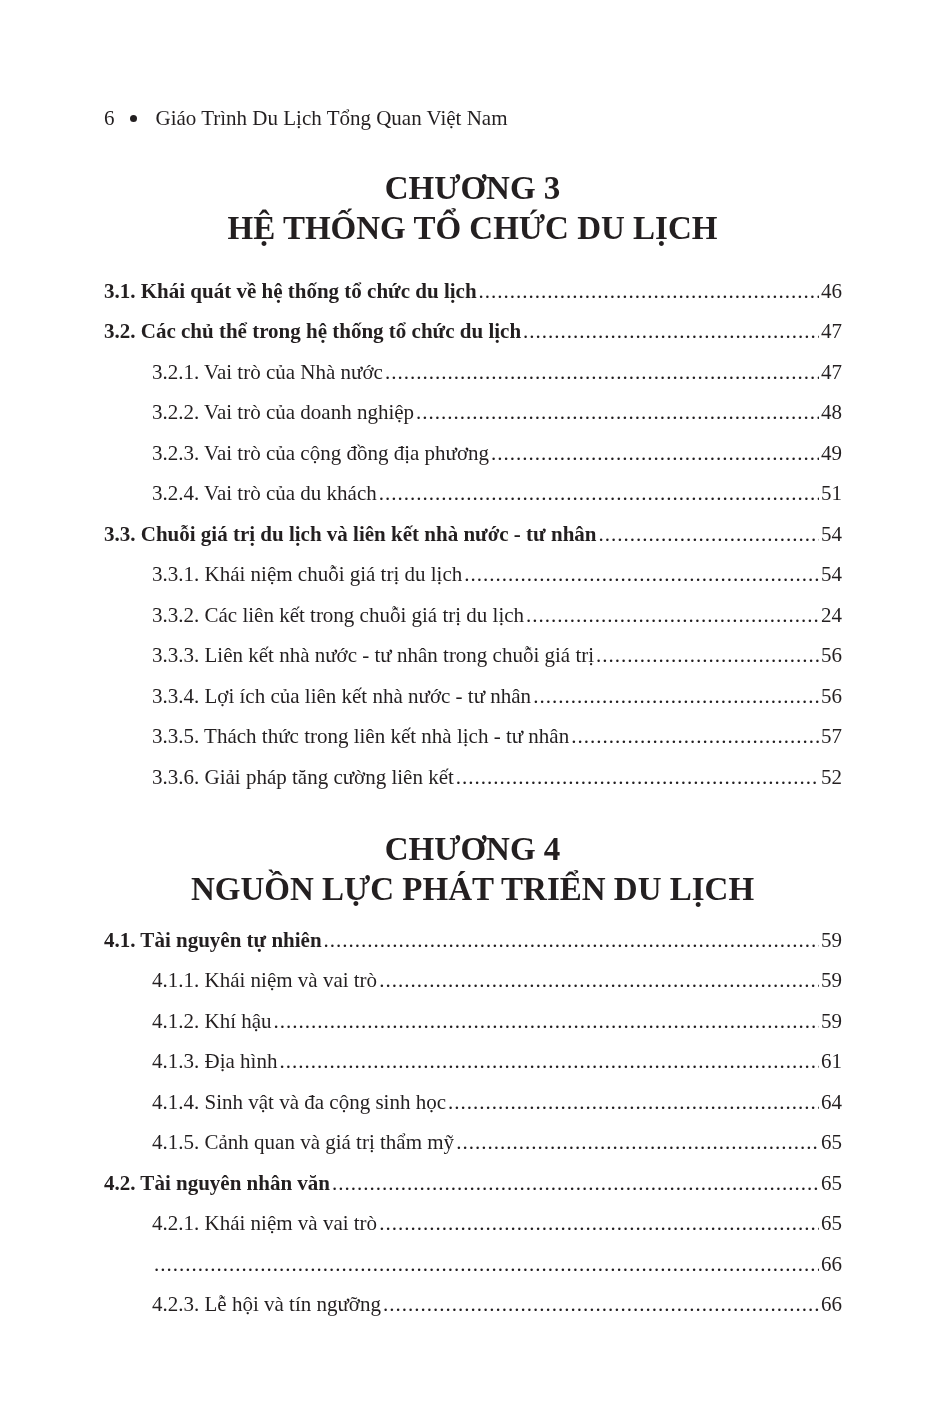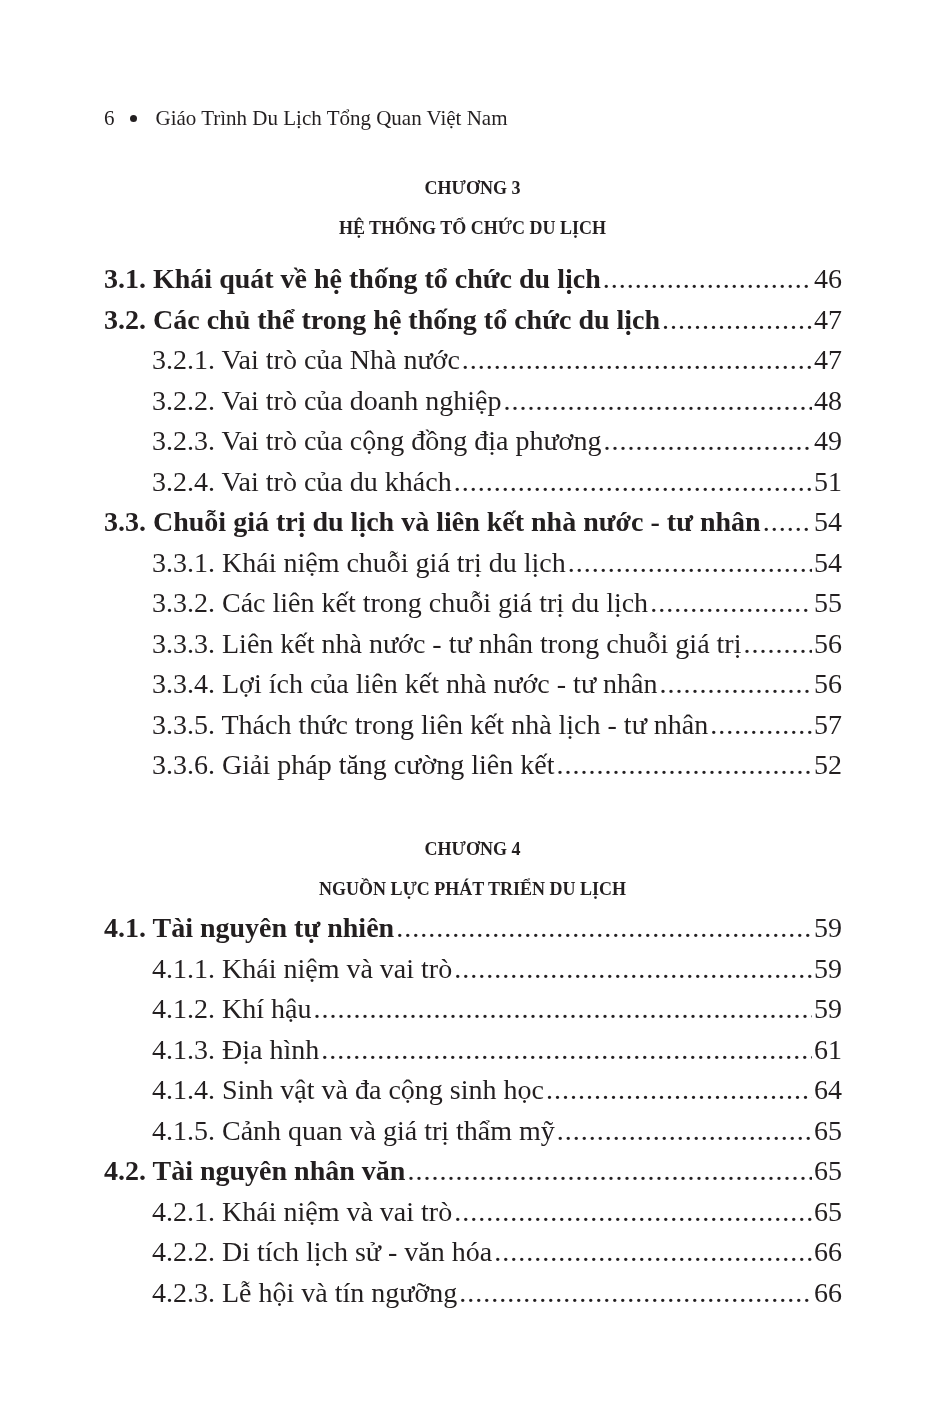--- a/index.html
+++ b/index.html
@@ -31,33 +31,33 @@
       border-radius: 50%;
       background: #231f20;
       margin-right: 19px;
     }
     .chapter-heading {
       position: absolute;
       left: 0;
       width: 945px;
       text-align: center;
       font-weight: bold;
-      font-size: 18px;
+      font-size: 33px;
       line-height: 40px;
     }
     .toc-list {
       position: absolute;
       left: 104px;
       width: 738px;
     }
     .toc-row {
       display: flex;
-      align-items: flex-start;
+      align-items: flex-end;
       height: 40.5px;
-      font-size: 28px;
+      font-size: 21px;
       white-space: nowrap;
     }
     .toc-row.level-1 { font-weight: bold; }
     .toc-row.level-2 { padding-left: 48px; }
     .toc-row .label { flex: 0 0 auto; }
     .toc-row .dots {
       flex: 1 1 auto;
       overflow: hidden;
       font-weight: normal;
       letter-spacing: 1px;
@@ -122,21 +122,21 @@
       <span class="page">54</span>
     </div>
   <div class="toc-row level-2">
       <span class="label">3.3.1. Khái niệm chuỗi giá trị du lịch</span>
       <span class="dots"></span>
       <span class="page">54</span>
     </div>
   <div class="toc-row level-2">
       <span class="label">3.3.2. Các liên kết trong chuỗi giá trị du lịch</span>
       <span class="dots"></span>
-      <span class="page">55</span>
+      <span class="page">24</span>
     </div>
   <div class="toc-row level-2">
       <span class="label">3.3.3. Liên kết nhà nước - tư nhân trong chuỗi giá trị</span>
       <span class="dots"></span>
       <span class="page">56</span>
     </div>
   <div class="toc-row level-2">
       <span class="label">3.3.4. Lợi ích của liên kết nhà nước - tư nhân</span>
       <span class="dots"></span>
       <span class="page">56</span>
@@ -193,21 +193,20 @@
       <span class="label">4.2. Tài nguyên nhân văn</span>
       <span class="dots"></span>
       <span class="page">65</span>
     </div>
   <div class="toc-row level-2">
       <span class="label">4.2.1. Khái niệm và vai trò</span>
       <span class="dots"></span>
       <span class="page">65</span>
     </div>
   <div class="toc-row level-2">
-      <span class="label">4.2.2. Di tích lịch sử - văn hóa</span>
       <span class="dots"></span>
       <span class="page">66</span>
     </div>
   <div class="toc-row level-2">
       <span class="label">4.2.3. Lễ hội và tín ngưỡng</span>
       <span class="dots"></span>
       <span class="page">66</span>
     </div>
 </div>
 

